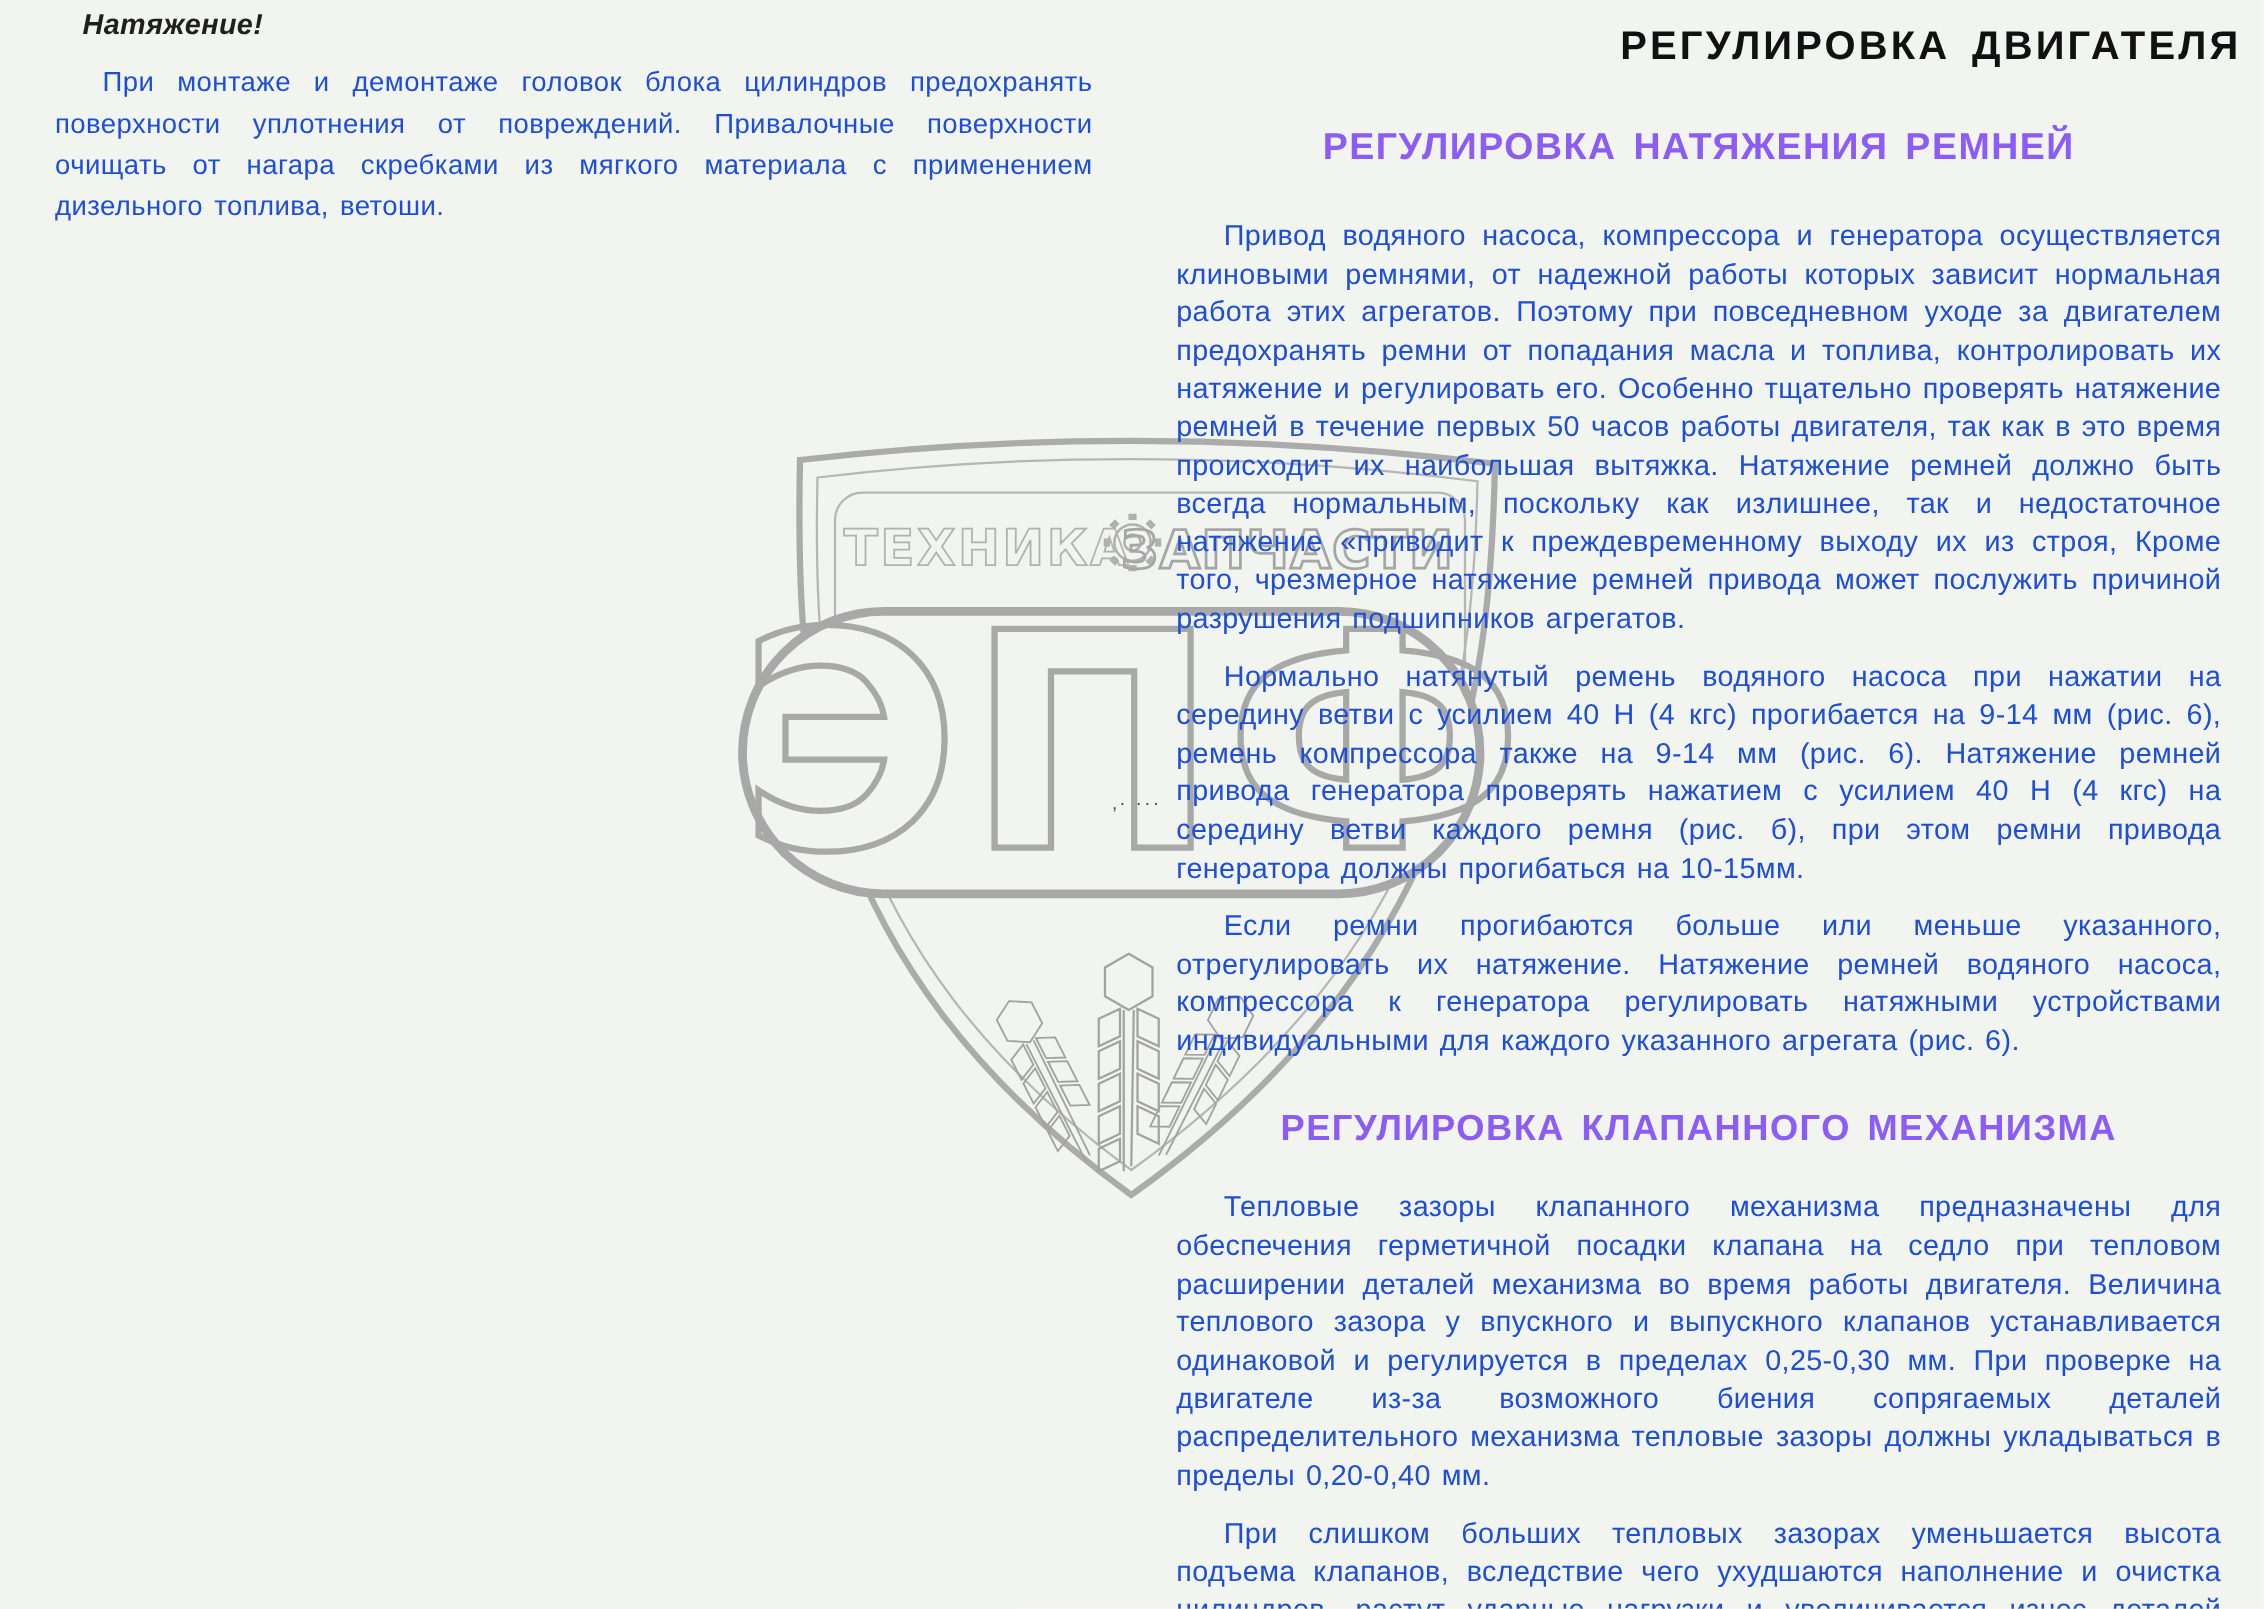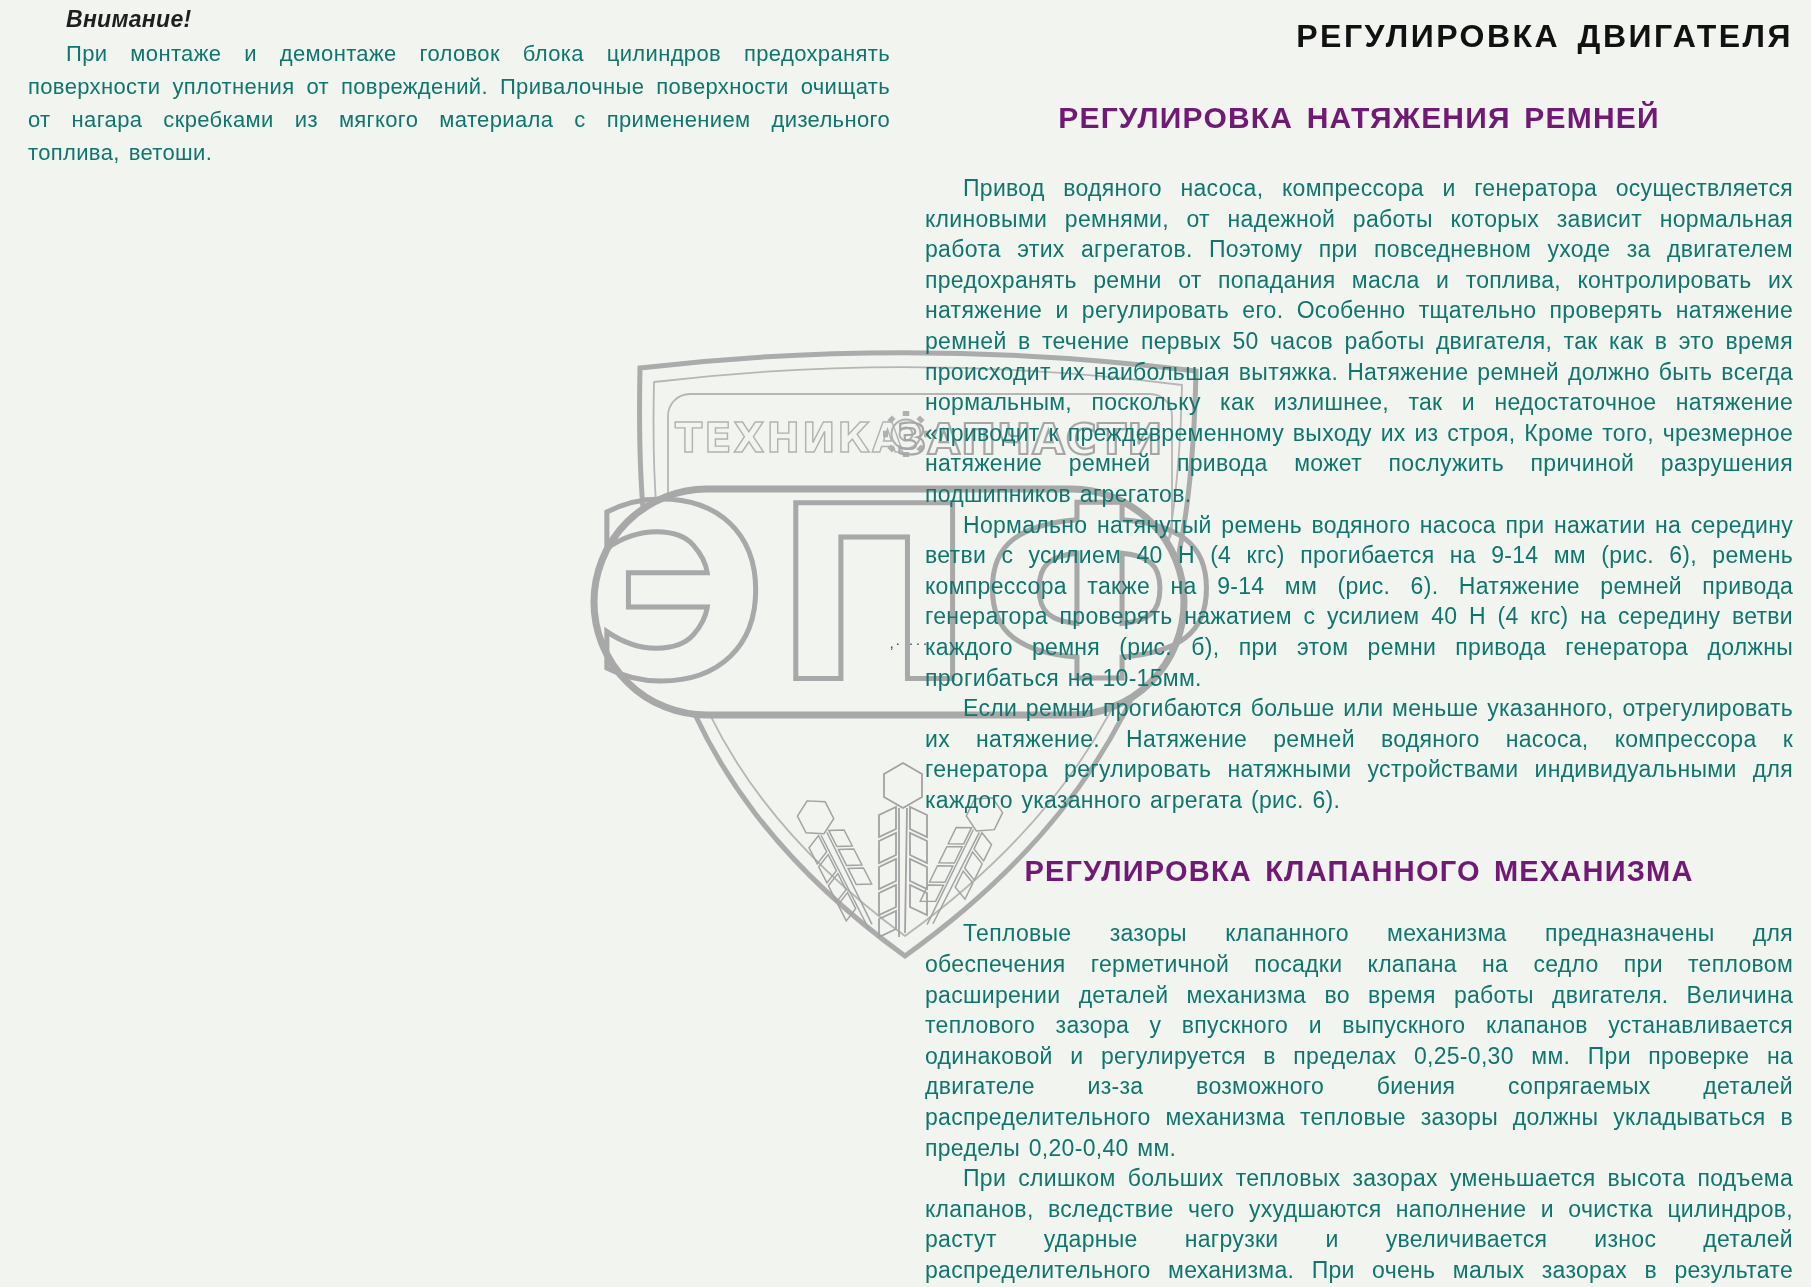--- a/index.html
+++ b/index.html
@@ -23,35 +23,35 @@
   #col-right { left:925px; top:6px;  width:868px; }
 
   .warning {
     font-size:23px; font-weight:bold; font-style:italic;
     margin:2px 0 4px 38px; letter-spacing:0.3px;
   }
   .body-par {
     font-size:22px; line-height:33px;
     text-align:justify; text-indent:38px;
     letter-spacing:0.35px; word-spacing:2.5px;
-    margin:0; color:#0f766e;
+    margin:16px; color:#1d4ed8;
   }
   #col-right .body-par {
     font-size:23px; line-height:30.6px;
     letter-spacing:0.3px; word-spacing:2px;
   }
   .page-title {
     font-size:32px; font-weight:bold; text-align:right;
     letter-spacing:2.5px; word-spacing:6px;
     margin:12px 0 0 0; color:#111;
   }
   .sec-heading {
     font-size:29px; font-weight:bold; text-align:center;
     letter-spacing:1.2px; word-spacing:4px;
-    color:#701a75;
+    color:#8b5cf6;
   }
   #sec1-heading { margin:46px 0 38px 0; font-size:30px; }
   #sec2-heading { margin:40px 0 30px 0; }
   .artifact {
     position:absolute; left:890px; top:634px; z-index:2;
     font-size:15px; color:#444; letter-spacing:2px;
   }
 </style>
 </head>
 <body>
@@ -113,21 +113,21 @@
           <line x1="4" y1="-129" x2="2" y2="-4"></line>
         <path d="M-24,-122 L-7,-130 L-7,-108 L-24,-100 Z M-24,-96 L-7,-104 L-7,-82 L-24,-74 Z M-24,-70 L-7,-78 L-7,-56 L-24,-48 Z M-24,-44 L-7,-52 L-7,-30 L-24,-22 Z"></path>
         <path d="M24,-122 L7,-130 L7,-108 L24,-100 Z M24,-96 L7,-104 L7,-82 L24,-74 Z M24,-70 L7,-78 L7,-56 L24,-48 Z"></path>
       </g>
     </g>
   </svg>
 
   <span class="artifact">‚·  ···</span>
 
   <div id="col-left" class="col">
-    <div class="warning">Внимание!</div>
+    <div class="warning">Натяжение!</div>
     <p class="body-par">При монтаже и демонтаже головок блока цилиндров предохранять поверхности уплотнения от повреждений. Привалочные поверхности очищать от нагара скребками из мягкого материала с применением дизельного топлива, ветоши.</p>
   </div>
 
   <div id="col-right" class="col">
     <div class="page-title">РЕГУЛИРОВКА ДВИГАТЕЛЯ</div>
 
     <div id="sec1-heading" class="sec-heading">РЕГУЛИРОВКА НАТЯЖЕНИЯ РЕМНЕЙ</div>
     <p class="body-par">Привод водяного насоса, компрессора и генератора осуществляется клиновыми ремнями, от надежной работы которых зависит нормальная работа этих агрегатов. Поэтому при повседневном уходе за двигателем предохранять ремни от попадания масла и топлива, контролировать их натяжение и регулировать его. Особенно тщательно проверять натяжение ремней в течение первых 50 часов работы двигателя, так как в это время происходит их наибольшая вытяжка. Натяжение ремней должно быть всегда нормальным, поскольку как излишнее, так и недостаточное натяжение «приводит к преждевременному выходу их из строя, Кроме того, чрезмерное натяжение ремней привода может послужить причиной разрушения подшипников агрегатов.</p>
     <p class="body-par">Нормально натянутый ремень водяного насоса при нажатии на середину ветви с усилием 40 Н (4 кгс) прогибается на 9-14 мм (рис. 6), ремень компрессора также на 9-14 мм (рис. 6). Натяжение ремней привода генератора проверять нажатием с усилием 40 Н (4 кгс) на середину ветви каждого ремня (рис. б), при этом ремни привода генератора должны прогибаться на 10-15мм.</p>
     <p class="body-par">Если ремни прогибаются больше или меньше указанного, отрегулировать их натяжение. Натяжение ремней водяного насоса, компрессора к генератора регулировать натяжными устройствами индивидуальными для каждого указанного агрегата (рис. 6).</p>

